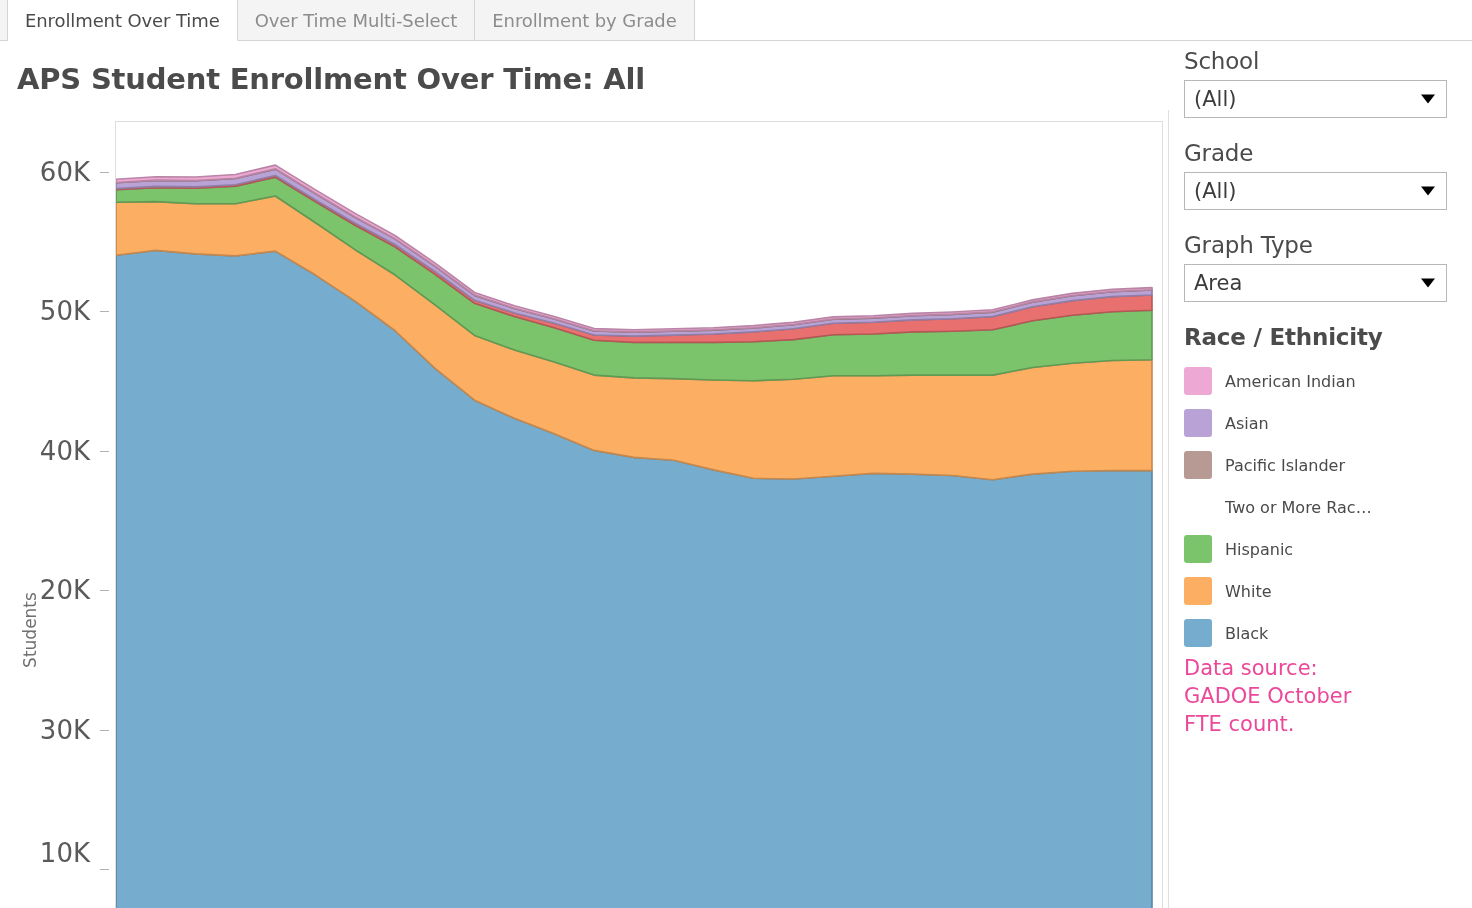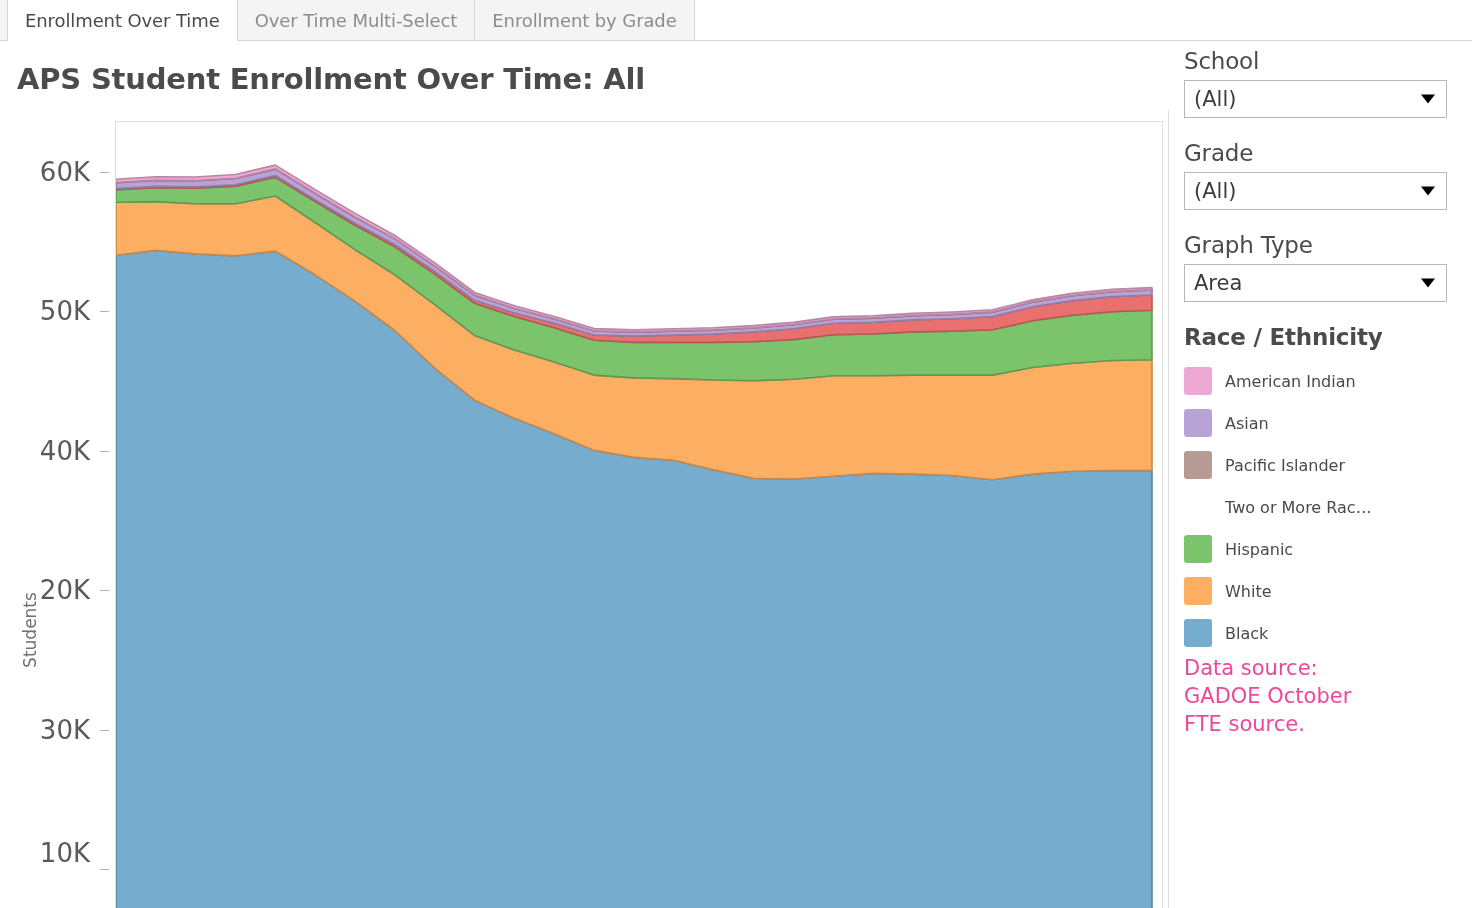--- a/index.html
+++ b/index.html
@@ -306,15 +306,15 @@
       </div>
       <div class="legend-item">
         <span class="legend-swatch" style="background: rgb(118, 172, 205);"></span>
         <span class="legend-label">Black</span>
       </div>
     </div>
 
   <div id="data-source">
     <div>Data source:</div>
     <div>GADOE October</div>
-    <div>FTE source.</div>
+    <div>FTE count.</div>
   </div>
 </div>
 
 </body></html>

